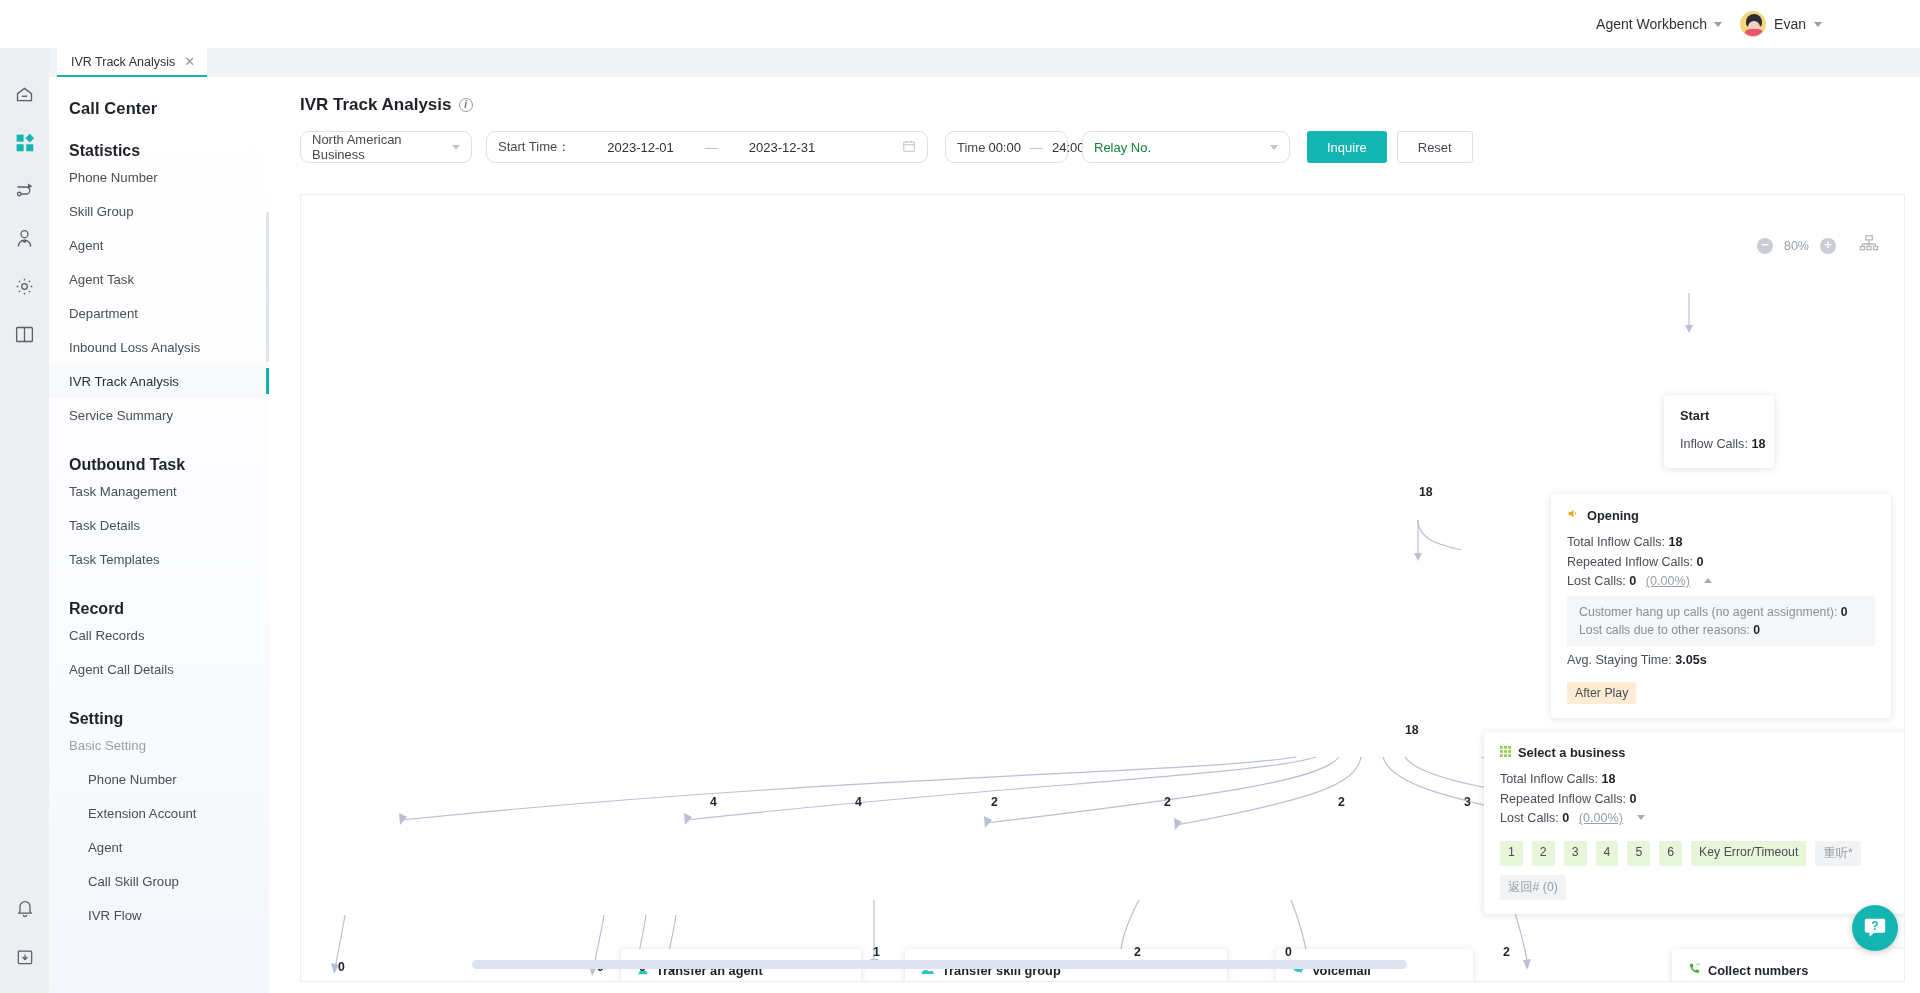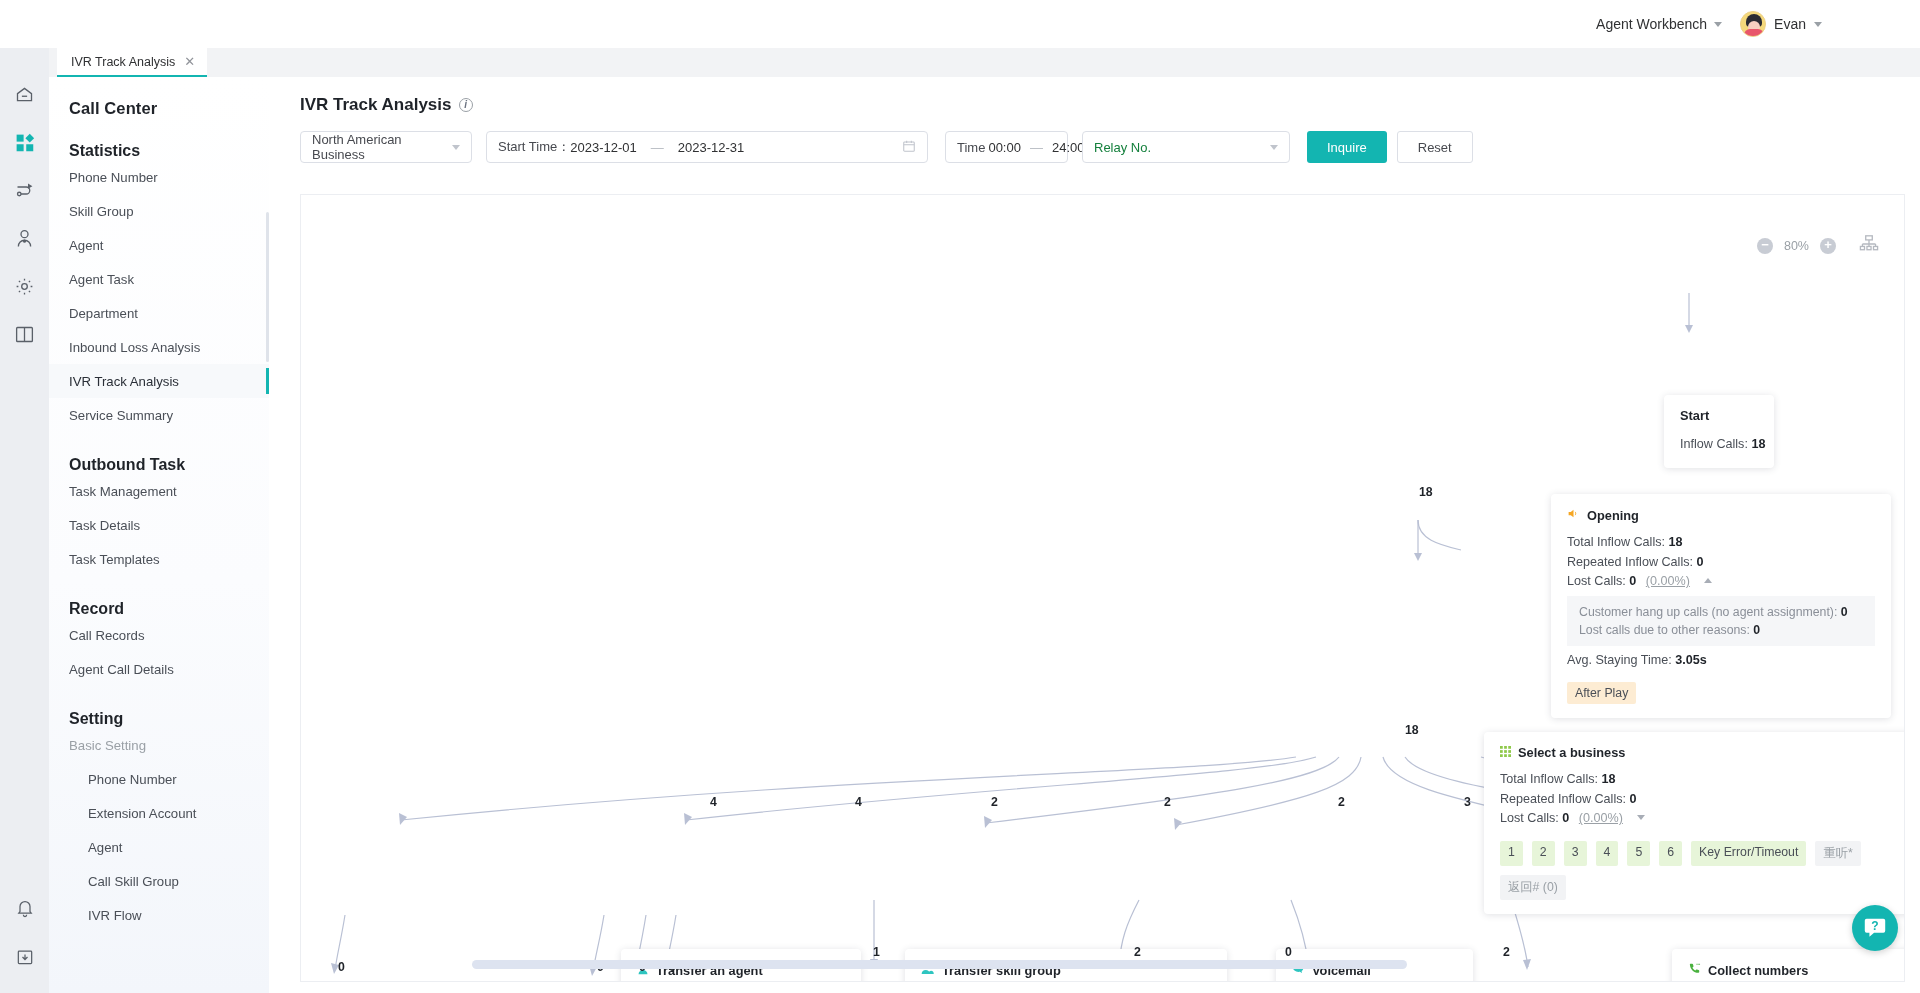--- a/index.html
+++ b/index.html
@@ -80,27 +80,27 @@
 
   
   .main{ position:absolute; left:269px; top:77px; width:1651px; height:916px; background:#fff; }
   .page-head{ display:flex;align-items:center;gap:7px; padding:18px 0 0 31px;}
   .page-title{ font-size:17px;font-weight:bold;color:#1f2329;}
   .info-ic{ width:14px;height:14px;border:1px solid #9aa0a6;border-radius:50%;color:#6b7280;font-size:10px;line-height:12px;text-align:center;font-style:italic;font-weight:bold;}
 
   
   .filters{ display:flex;align-items:center; gap:0; padding:16px 0 0 31px;}
   .fld{
-    height:32px;border:1px solid #dcdfe6;border-radius:4px;background:#fff;
+    height:32px;border:1px solid #dcdfe6;border-radius:9px;background:#fff;
     display:flex;align-items:center; font-size:13px;color:#47494f; padding:0 11px;
   }
   .sel-biz{ width:172px; justify-content:space-between; }
-  .date-range{ width:442px; margin-left:14px; gap:0; }
+  .date-range{ width:442px; margin-left:14px; gap:17px; }
   .date-range .lbl{ color:#47494f; }
-  .date-range .val{ margin-left:0; color:#303133; }
+  .date-range .val{ margin-left:20px; color:#303133; }
   .date-range .dash{ margin:0 14px; color:#b5b9c0; }
   .date-range .cal{ margin-left:auto; color:#c0c4cc; }
   .time-range{ width:123px; margin-left:17px; }
   .time-range .t{margin-left:3px;color:#303133;}
   .time-range .dash{margin:0 9px;color:#b5b9c0;}
   .time-range .clk{margin-left:auto;color:#c0c4cc;}
   .relay{ width:208px; margin-left:14px; justify-content:space-between; color:#15803d;}
   .caret-sm{ width:0;height:0;border-left:4px solid transparent;border-right:4px solid transparent;border-top:5px solid #c0c4cc;}
   .btn{
     height:32px;border-radius:3px;display:flex;align-items:center;justify-content:center;

